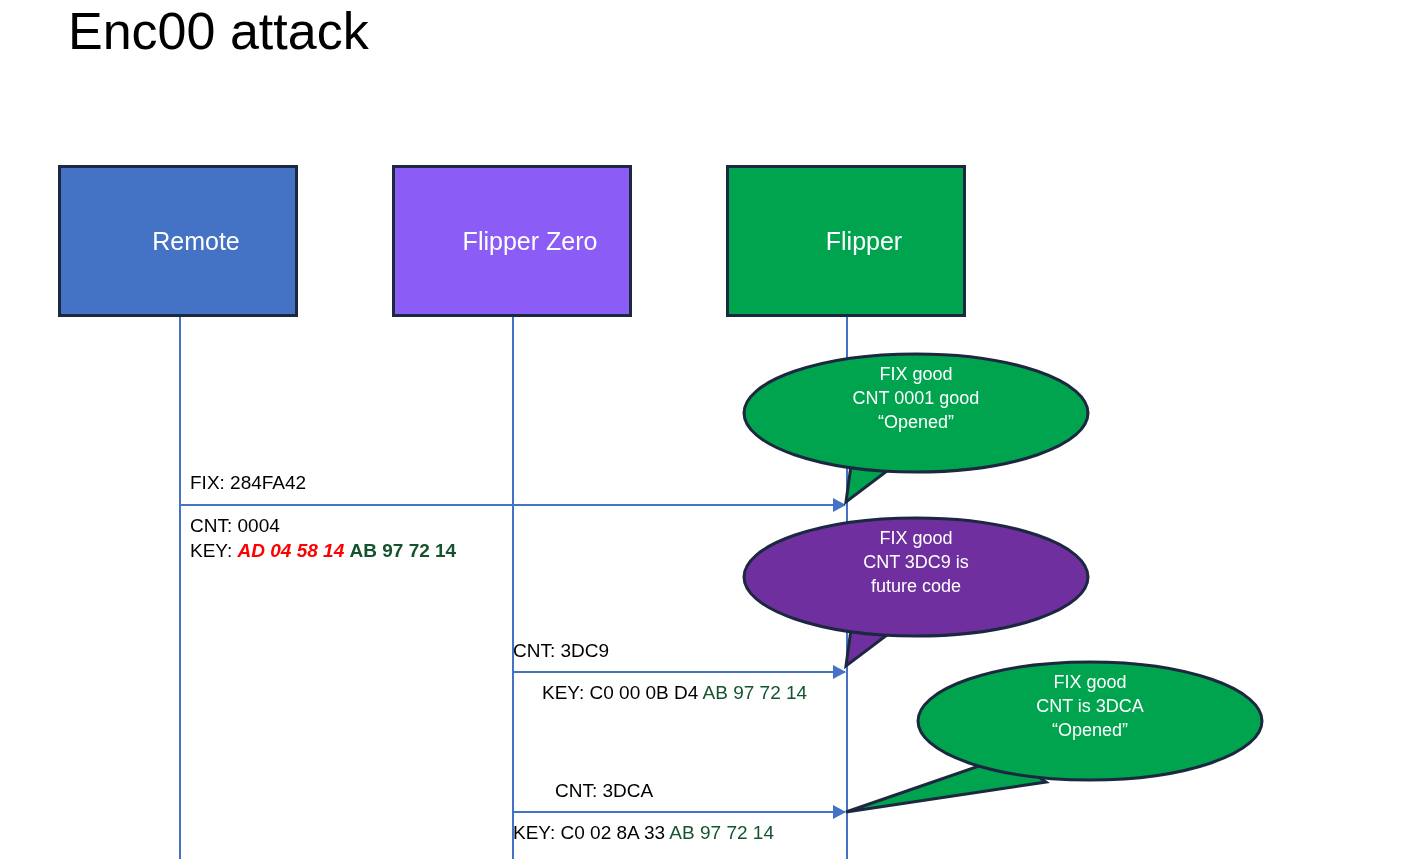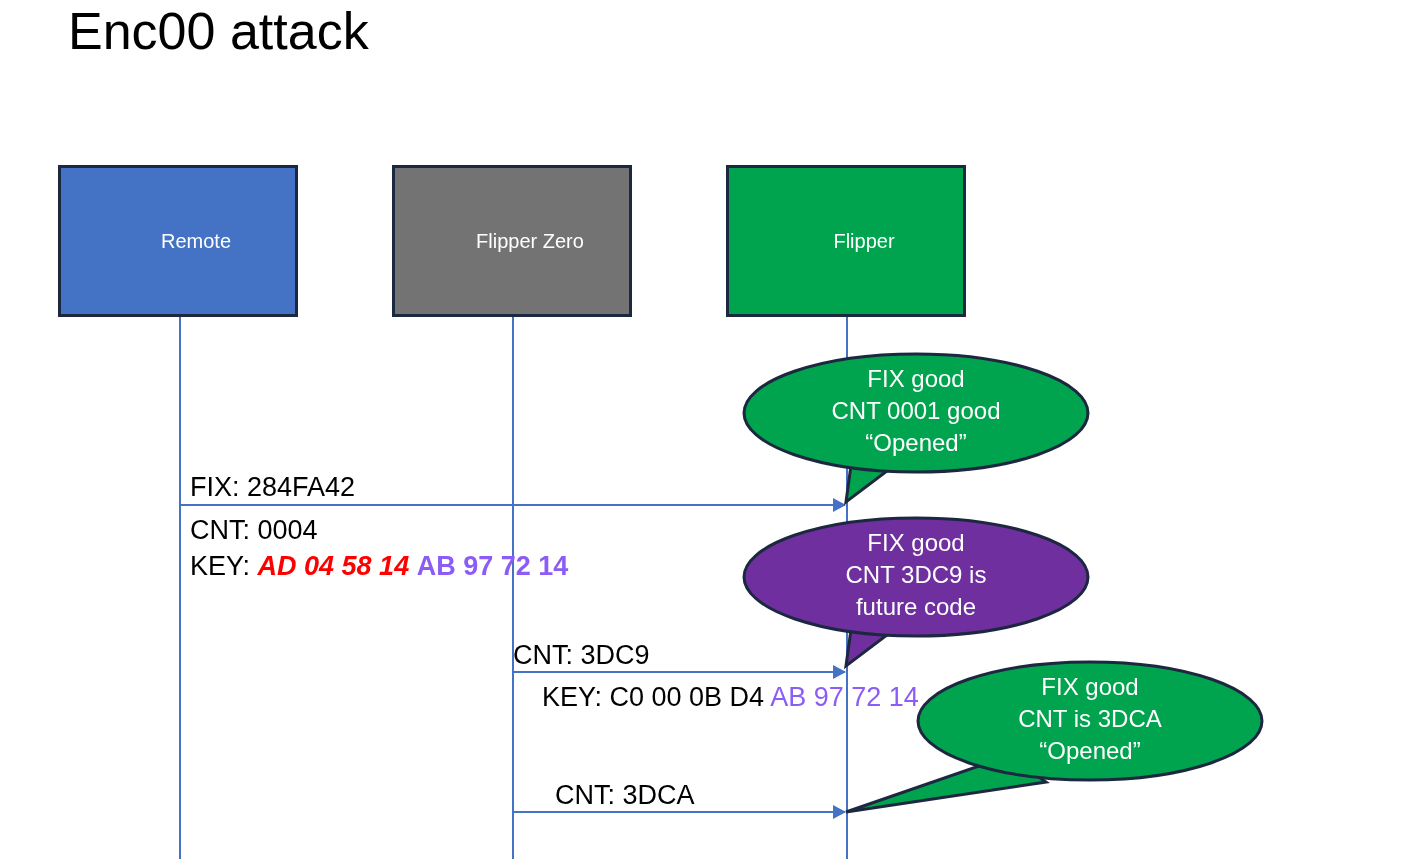--- a/index.html
+++ b/index.html
@@ -35,21 +35,21 @@
   .actor-box {
     position: absolute;
     border: 3px solid #1c2740;
     box-sizing: border-box;
     display: flex;
     align-items: center;
     justify-content: center;
   }
   .actor-label {
     color: #ffffff;
-    font-size: 20px;
+    font-size: 25px;
     font-weight: 400;
     text-align: center;
     line-height: 1.2;
     white-space: nowrap;
     margin-left: 36px;
   }
 
   
   .lifeline {
     position: absolute;
@@ -71,65 +71,65 @@
     width: 0;
     height: 0;
     border-top: 7px solid transparent;
     border-bottom: 7px solid transparent;
     border-left: 13px solid #4472c4;
   }
 
   
   .msg-text {
     position: absolute;
-    font-size: 27px;
+    font-size: 19px;
     color: #000000;
     line-height: 1.32;
     white-space: nowrap;
   }
   .hex-red   { color: #ff0000; font-style: italic; }
-  .hex-green { color: #8b5cf6; }
+  .hex-green { color: #14532d; }
   .hex-black { color: #000000; }
   .bold { font-weight: bold; }
 
   
   .callout {
     position: absolute;
   }
   .callout svg {
     position: absolute;
     left: 0;
     top: 0;
     overflow: visible;
   }
   .callout-text {
     position: absolute;
     left: 0;
     top: 0;
     width: 100%;
     color: #ffffff;
-    font-size: 24px;
+    font-size: 18px;
     line-height: 1.33;
     text-align: center;
     white-space: nowrap;
   }
   .callout-text .ln { display: block; }
 </style>
 </head>
 <body>
 
 <div id="slide">
 
   <div id="slide-title">Enc00 attack</div>
 
   <div class="actor-box" style="left:58px; top:165px; width:240px; height:152px; background:#4472c4;">
     <span class="actor-label">Remote</span>
   </div>
 
-  <div class="actor-box" style="left:392px; top:165px; width:240px; height:152px; background:#737373;">
+  <div class="actor-box" style="left:392px; top:165px; width:240px; height:152px; background:#8b5cf6;">
     <span class="actor-label">Flipper Zero</span>
   </div>
 
   <div class="actor-box" style="left:726px; top:165px; width:240px; height:152px; background:#00a44f;">
     <span class="actor-label">Flipper</span>
   </div>
 
   <div class="lifeline" style="left:179px; top:317px; height:542px;"></div>
   <div class="lifeline" style="left:512px; top:317px; height:542px;"></div>
   <div class="lifeline" style="left:846px; top:317px; height:542px;"></div>
@@ -148,20 +148,23 @@
   <div class="msg-text" style="left:513px; top:638px;">CNT: 3DC9</div>
 
   <div class="msg-text" style="left:542px; top:680px;">
     <div><span>KEY: </span><span class="hex-black">C0 00 0B D4 </span><span class="hex-green">AB 97 72 14</span></div>
   </div>
 
   <div class="msg-arrow" style="left:513px; top:811px; width:332px;"></div>
 
   <div class="msg-text" style="left:513px; top:778px;padding-left:42px;">CNT: 3DCA</div>
 
+  <div class="msg-text" style="left:513px; top:820px;">
+    <div><span>KEY: </span><span class="hex-black">C0 02 8A 33 </span><span class="hex-green">AB 97 72 14</span></div>
+  </div>
 
   <div class="callout" style="left:742px; top:352px; width:348px; height:155px;">
     <svg width="348" height="155" viewBox="0 0 348 155">
       <path d="M 110 106 L 104 150 L 145 119 Z" fill="#00a44f" stroke="#1c2740" stroke-width="3"></path>
       <ellipse cx="174" cy="61" rx="172" ry="59" fill="#00a44f" stroke="#1c2740" stroke-width="3"></ellipse>
     </svg>
     <div class="callout-text" style="top:11px;">
       <span class="ln">FIX good</span>
       <span class="ln">CNT 0001 good</span>
       <span class="ln">“Opened”</span>

